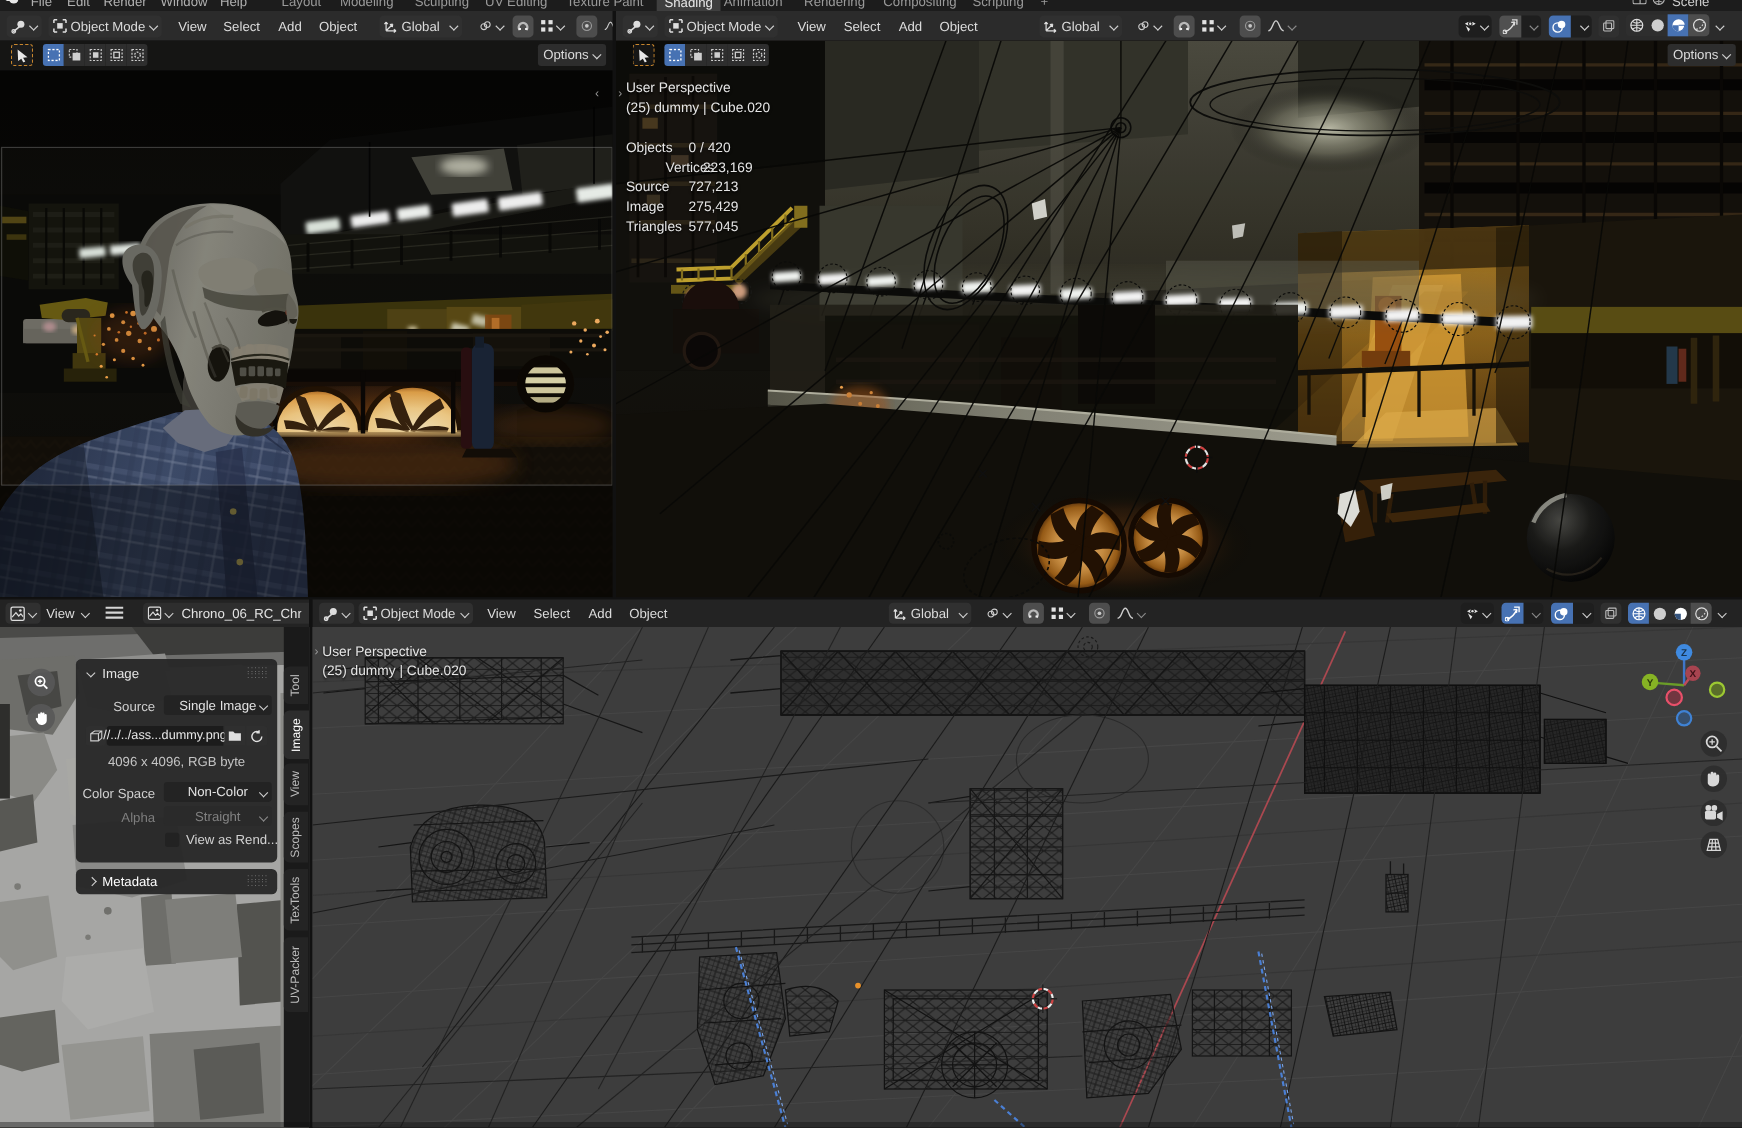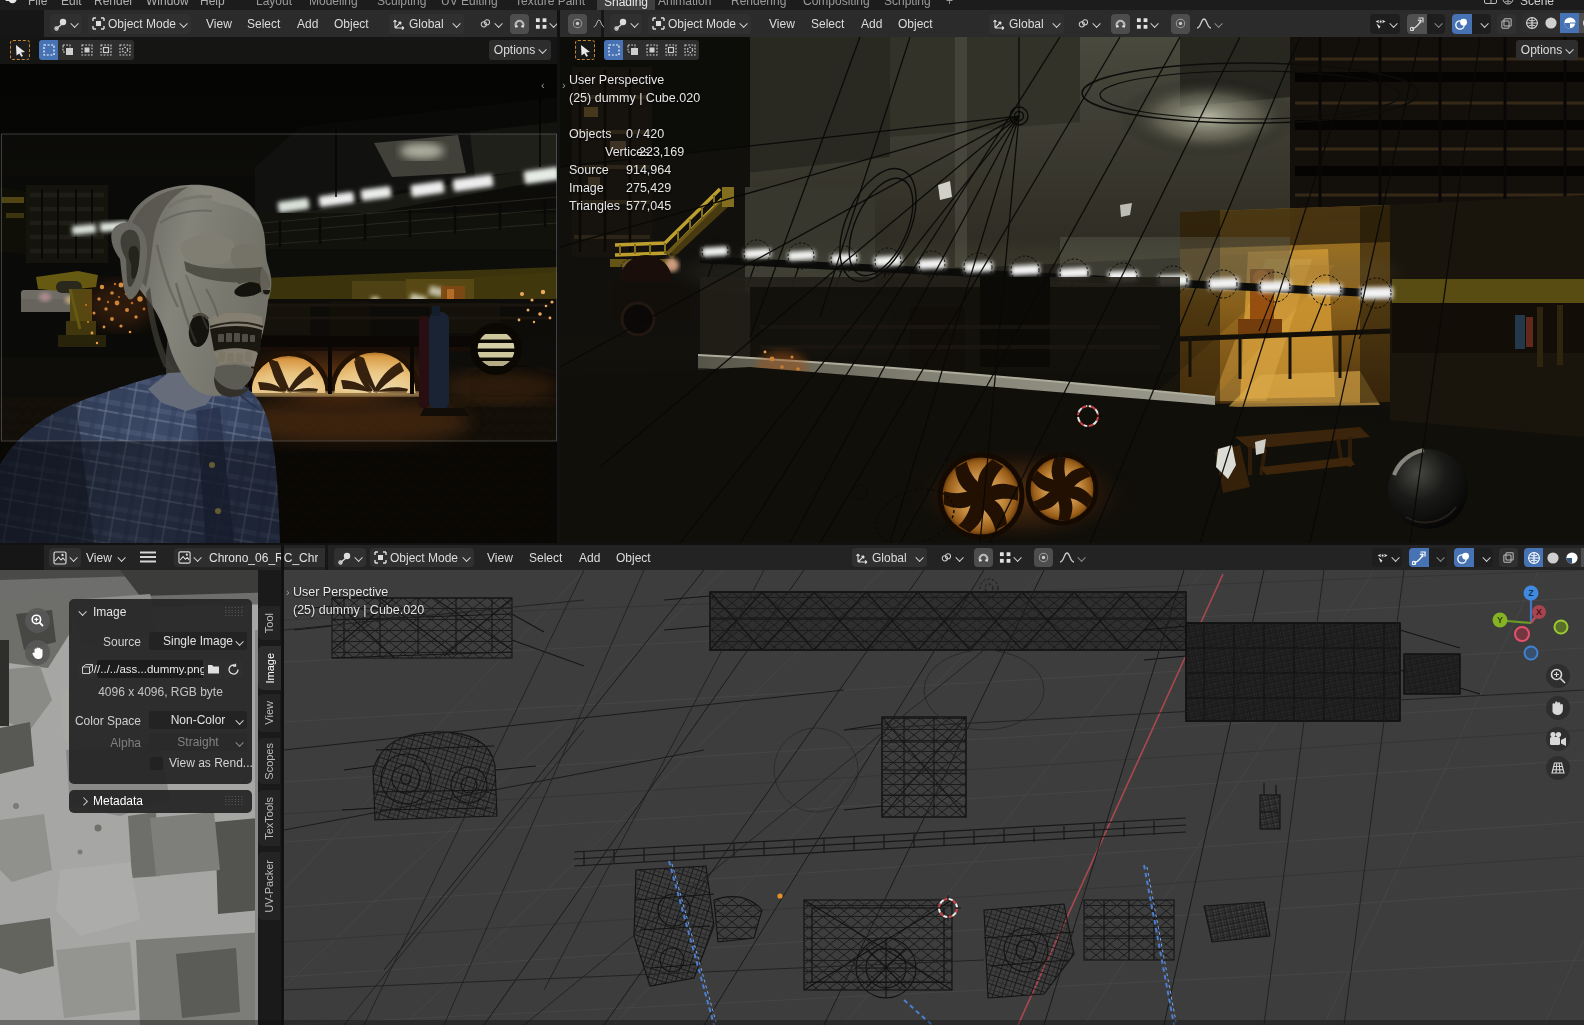--- a/index.html
+++ b/index.html
@@ -8,21 +8,21 @@
   .abs { position:absolute; }
   #root { position:relative; width:1378px; height:1025px; }
 
   
   #topbar { left:0; top:0; width:1584px; height:10px; background:#1c1c1c; overflow:hidden; }
   #topbar .mrow { position:absolute; left:0; top:-9px; width:1584px; height:19px; font-size:12px; color:#b0b0b0; }
   #topbar .mi { position:absolute; top:3px; }
   .tabactive { background:#3f3f3f; color:#e8e8e8; border-radius:4px 4px 0 0; padding:1px 7px 8px; }
 
   
-  .hdr { background:#2b2b2b; display:flex; align-items:center; font-size:12px; color:#dcdcdc;margin-left:44px; }
+  .hdr { background:#2b2b2b; display:flex; align-items:center; font-size:12px; color:#dcdcdc; }
   .hbtn { background:#303030; border-radius:4px; height:20px; display:flex; align-items:center; padding:0 4px; gap:3px; }
   .menu { padding:0 7px; }
   .chev { width:7px; height:7px; display:inline-block; position:relative; }
   .chev:before { content:""; position:absolute; left:0; top:1px; width:5px; height:5px; border-right:1.6px solid #cfcfcf; border-bottom:1.6px solid #cfcfcf; transform:rotate(45deg); transform-origin:60% 60%; }
   .dim:before { border-color:#8a8a8a; }
 
   svg { display:block; }
   .ovtext { color:#e6e6e6; font-size:12.5px; text-shadow:0 1px 2px rgba(0,0,0,.8); }
   .tab { display:flex; align-items:center; justify-content:center; }
   .vtext { writing-mode:vertical-rl; transform:rotate(180deg); font-size:11px; white-space:nowrap; }
@@ -859,21 +859,21 @@
       <rect width="1024" height="506" fill="#000" opacity=".05"></rect>
     </svg>
 
     <div class="abs ovtext" style="left:9px; top:36px;">User Perspective</div>
     <div class="abs ovtext" style="left:9px; top:54px;">(25) dummy | Cube.020</div>
     <div class="abs ovtext" style="left:9px; top:90px;">Objects</div>
       <div class="abs ovtext" style="left:66px; top:90px;">0 / 420</div>
     <div class="abs ovtext" style="left:9px; top:108px;margin-left:36px;">Vertices</div>
       <div class="abs ovtext" style="left:79px; top:108px;">223,169</div>
     <div class="abs ovtext" style="left:9px; top:126px;">Source</div>
-      <div class="abs ovtext" style="left:66px; top:126px;">914,964</div>
+      <div class="abs ovtext" style="left:66px; top:126px;">727,213</div>
     <div class="abs ovtext" style="left:9px; top:144px;">Image</div>
       <div class="abs ovtext" style="left:66px; top:144px;">275,429</div>
     <div class="abs ovtext" style="left:9px; top:162px;">Triangles</div>
       <div class="abs ovtext" style="left:66px; top:162px;">577,045</div>
     <div class="abs" style="left:2px; top:42px; color:#9a9a9a; font-size:11px;">›</div>
   </div>
 
   <div class="abs" style="left:557px; top:10px; width:3px; height:533px; background:#111111;"></div>
 
   <div class="abs" style="left:0; top:37px; width:557px; height:27px; background:rgba(35,35,35,.55);"></div>

